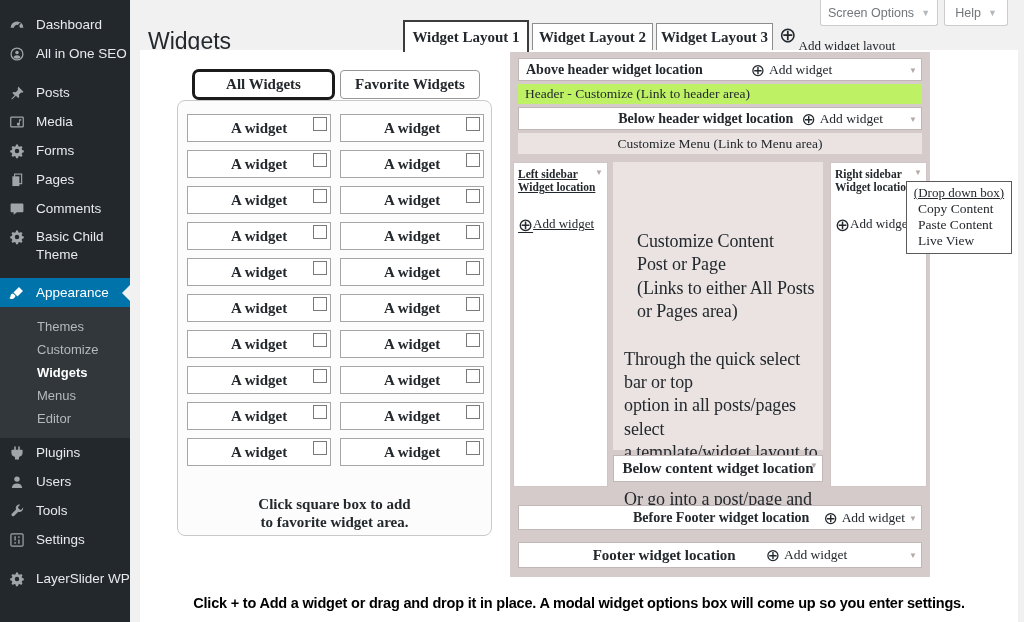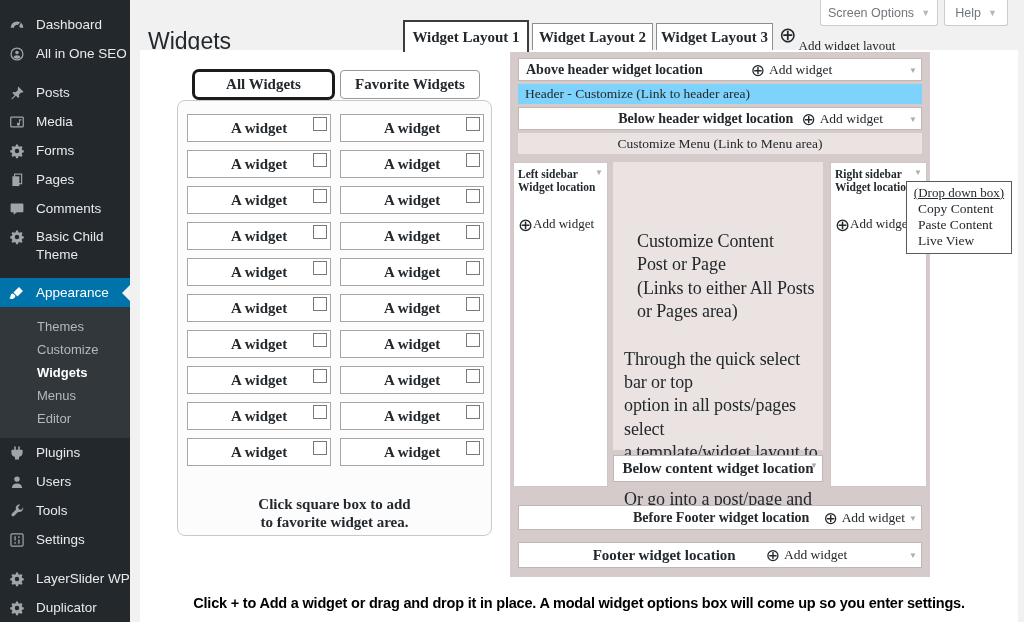--- a/index.html
+++ b/index.html
@@ -77,21 +77,21 @@
   .dd.corner{top:5px;transform:none;}
 
   #bar-above-header{left:8px;top:6px;width:404px;height:23px;padding-left:7px;}
   #bar-above-header .addw{margin-left:48px;}
   #bar-header-link{left:8px;top:32px;width:404px;height:20px;padding-left:7px;}
   #bar-below-header{left:8px;top:55px;width:404px;height:23px;justify-content:flex-end;padding-right:38px;}
   #bar-below-header .addw{margin-left:8px;}
   #bar-menu-link{left:8px;top:81px;width:404px;height:21px;justify-content:center;}
 
   .side-box{position:absolute;top:110px;background:#fff;border:1px solid #cfc6c5;box-sizing:border-box;padding:5px 4px;}
-  #left-sidebar-box{left:3px;width:95px;height:325px;}
+  #left-sidebar-box{left:3px;width:95px;height:325px;text-decoration:underline;}
   #right-sidebar-box{left:320px;width:97px;height:325px;}
   .sb-title{font-weight:bold;font-size:11.5px;line-height:1.15;white-space:pre-line;
             font-family:"Liberation Serif","DejaVu Serif",serif;}
   .sb-add{display:flex;align-items:flex-end;margin-top:22px;cursor:pointer;}
   .sb-add .plus{font-size:18px;line-height:15px;font-family:"DejaVu Sans",sans-serif;}
   .sb-add .atxt{font-size:13px;}
 
   #content-box{position:absolute;left:103px;top:110px;width:210px;height:288px;background:#eae3e2;}
   .cblock{white-space:pre-line;font-size:18px;line-height:1.3;letter-spacing:-0.1px;}
   #cblock1{margin:68px 0 0 24px;}
@@ -239,28 +239,20 @@
       </span>
       <span class="label">Settings</span>
     </div>
     <div class="menu-item gap">
       <span class="icon">
         <svg width="16" height="16" viewBox="0 0 20 20" fill="currentColor">
           <path fill-rule="evenodd" d="M11.2 2H8.8l-.5 2a6 6 0 0 0-1.7.7L4.8 3.6 3.1 5.3l1.1 1.8a6 6 0 0 0-.7 1.7l-2 .5v2.4l2 .5c.16.6.4 1.17.7 1.7l-1.1 1.8 1.7 1.7 1.8-1.1c.53.3 1.1.54 1.7.7l.5 2h2.4l.5-2a6 6 0 0 0 1.7-.7l1.8 1.1 1.7-1.7-1.1-1.8c.3-.53.54-1.1.7-1.7l2-.5V9.3l-2-.5a6 6 0 0 0-.7-1.7l1.1-1.8-1.7-1.7-1.8 1.1a6 6 0 0 0-1.7-.7zM10 7.2a2.8 2.8 0 1 1 0 5.6 2.8 2.8 0 0 1 0-5.6z"></path>
         </svg>
       </span>
       <span class="label">LayerSlider WP</span>
-    </div>
-    <div class="menu-item">
-      <span class="icon">
-        <svg width="16" height="16" viewBox="0 0 20 20" fill="currentColor">
-          <path fill-rule="evenodd" d="M11.2 2H8.8l-.5 2a6 6 0 0 0-1.7.7L4.8 3.6 3.1 5.3l1.1 1.8a6 6 0 0 0-.7 1.7l-2 .5v2.4l2 .5c.16.6.4 1.17.7 1.7l-1.1 1.8 1.7 1.7 1.8-1.1c.53.3 1.1.54 1.7.7l.5 2h2.4l.5-2a6 6 0 0 0 1.7-.7l1.8 1.1 1.7-1.7-1.1-1.8c.3-.53.54-1.1.7-1.7l2-.5V9.3l-2-.5a6 6 0 0 0-.7-1.7l1.1-1.8-1.7-1.7-1.8 1.1a6 6 0 0 0-1.7-.7zM10 7.2a2.8 2.8 0 1 1 0 5.6 2.8 2.8 0 0 1 0-5.6z"></path>
-        </svg>
-      </span>
-      <span class="label">Duplicator</span>
     </div>
   </nav>
 
 <h1 id="page-title">Widgets</h1>
 
 <div id="screen-options-btn" class="top-btn">
   <span>Screen Options</span>
   <span class="tri">▼</span>
 </div>
 <div id="help-btn" class="top-btn">
@@ -376,21 +368,21 @@
 
     <div id="bar-above-header" class="wbar">
       <span class="blabel">Above header widget location</span>
       <span class="addw">
         <span class="plus">⊕</span>
         <span class="atxt">Add widget</span>
       </span>
       <span class="dd">▼</span>
     </div>
 
-    <div id="bar-header-link" class="pbar" style="background: #7dd3fc;">
+    <div id="bar-header-link" class="pbar" style="background: #bef264;">
       <span>Header - Customize (Link to header area)</span>
     </div>
 
     <div id="bar-below-header" class="wbar">
       <span class="blabel">Below header widget location</span>
       <span class="addw">
         <span class="plus">⊕</span>
         <span class="atxt">Add widget</span>
       </span>
       <span class="dd">▼</span>

